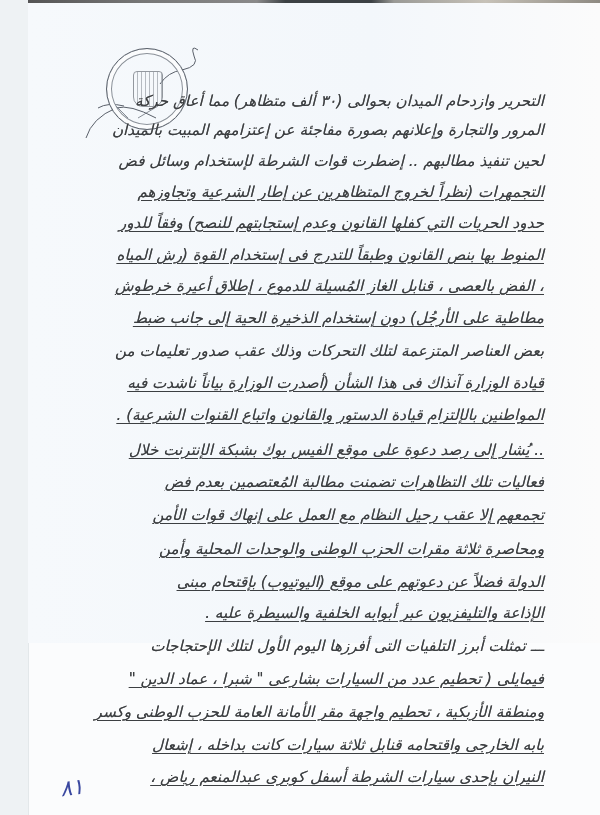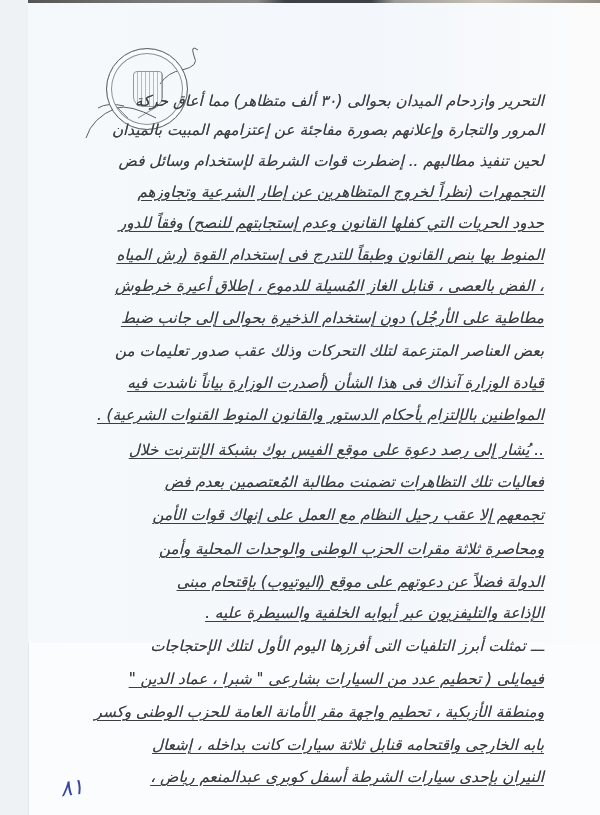--- a/index.html
+++ b/index.html
@@ -46,24 +46,24 @@
   </div>
 
   <div id="lines">
       <div class="line" style="top: 89px;">التحرير وازدحام الميدان بحوالى (٣٠ ألف متظاهر) مما أعاق حركة</div>
       <div class="line" style="top: 118px;">المرور والتجارة وإعلانهم بصورة مفاجئة عن إعتزامهم المبيت بالميدان</div>
       <div class="line" style="top: 149px;">لحين تنفيذ مطالبهم .. إضطرت قوات الشرطة لإستخدام وسائل فض</div>
       <div class="line u" style="top: 180px; text-align: center;">التجمهرات (نظراً لخروج المتظاهرين عن إطار الشرعية وتجاوزهم</div>
       <div class="line u" style="top: 211px;">حدود الحريات التي كفلها القانون وعدم إستجابتهم للنصح) وفقاً للدور</div>
       <div class="line u" style="top: 243px;">المنوط بها بنص القانون وطبقاً للتدرج فى إستخدام القوة (رش المياه</div>
       <div class="line u" style="top: 274px;">، الفض بالعصى ، قنابل الغاز المُسيلة للدموع ، إطلاق أعيرة خرطوش</div>
-      <div class="line u" style="top: 306px;">مطاطية على الأرجُل) دون إستخدام الذخيرة بحوالى إلى جانب ضبط</div>
+      <div class="line u" style="top: 306px;">مطاطية على الأرجُل) دون إستخدام الذخيرة الحية إلى جانب ضبط</div>
       <div class="line" style="top: 339px;">بعض العناصر المتزعمة لتلك التحركات وذلك عقب صدور تعليمات من</div>
       <div class="line u" style="top: 371px;">قيادة الوزارة آنذاك فى هذا الشأن (أصدرت الوزارة بياناً ناشدت فيه</div>
-      <div class="line u" style="top: 403px;">المواطنين بالإلتزام بأحكام الدستور والقانون المنوط القنوات الشرعية) .</div>
+      <div class="line u" style="top: 403px;">المواطنين بالإلتزام قيادة الدستور والقانون واتباع القنوات الشرعية) .</div>
       <div class="line u" style="top: 438px;">.. يُشار إلى رصد دعوة على موقع الفيس بوك بشبكة الإنترنت خلال</div>
       <div class="line u" style="top: 470px;">فعاليات تلك التظاهرات تضمنت مطالبة المُعتصمين بعدم فض</div>
       <div class="line u" style="top: 503px;">تجمعهم إلا عقب رحيل النظام مع العمل على إنهاك قوات الأمن</div>
       <div class="line u" style="top: 537px;">ومحاصرة ثلاثة مقرات الحزب الوطنى والوحدات المحلية وأمن</div>
       <div class="line u" style="top: 570px;">الدولة فضلاً عن دعوتهم على موقع (اليوتيوب) بإقتحام مبنى</div>
       <div class="line u" style="top: 601px; margin-left: 35px;">الإذاعة والتليفزيون عبر أبوابه الخلفية والسيطرة عليه .</div>
       <div class="line" style="top: 634px;">ـــ  تمثلت أبرز التلفيات التى أفرزها اليوم الأول لتلك الإحتجاجات</div>
       <div class="line u" style="top: 667px;">فيمايلى ( تحطيم عدد من السيارات بشارعى " شبرا ، عماد الدين "</div>
       <div class="line u" style="top: 700px;">ومنطقة الأزبكية ، تحطيم واجهة مقر الأمانة العامة للحزب الوطنى وكسر</div>
       <div class="line u" style="top: 733px;">بابه الخارجى واقتحامه قنابل ثلاثة سيارات كانت بداخله ، إشعال</div>

